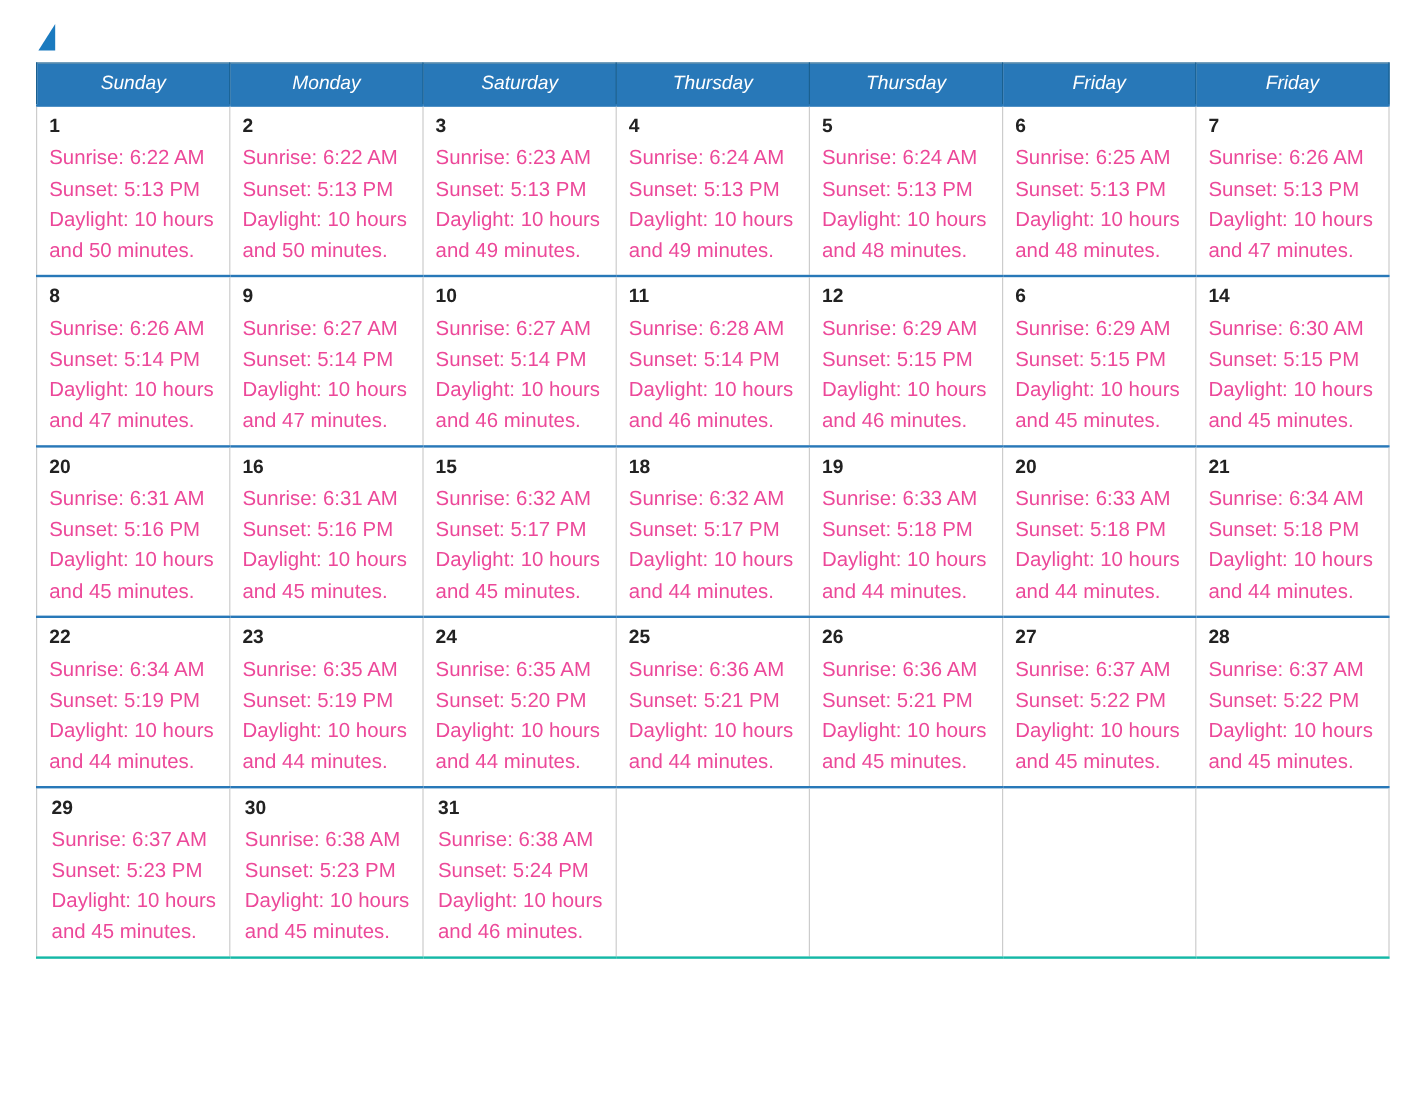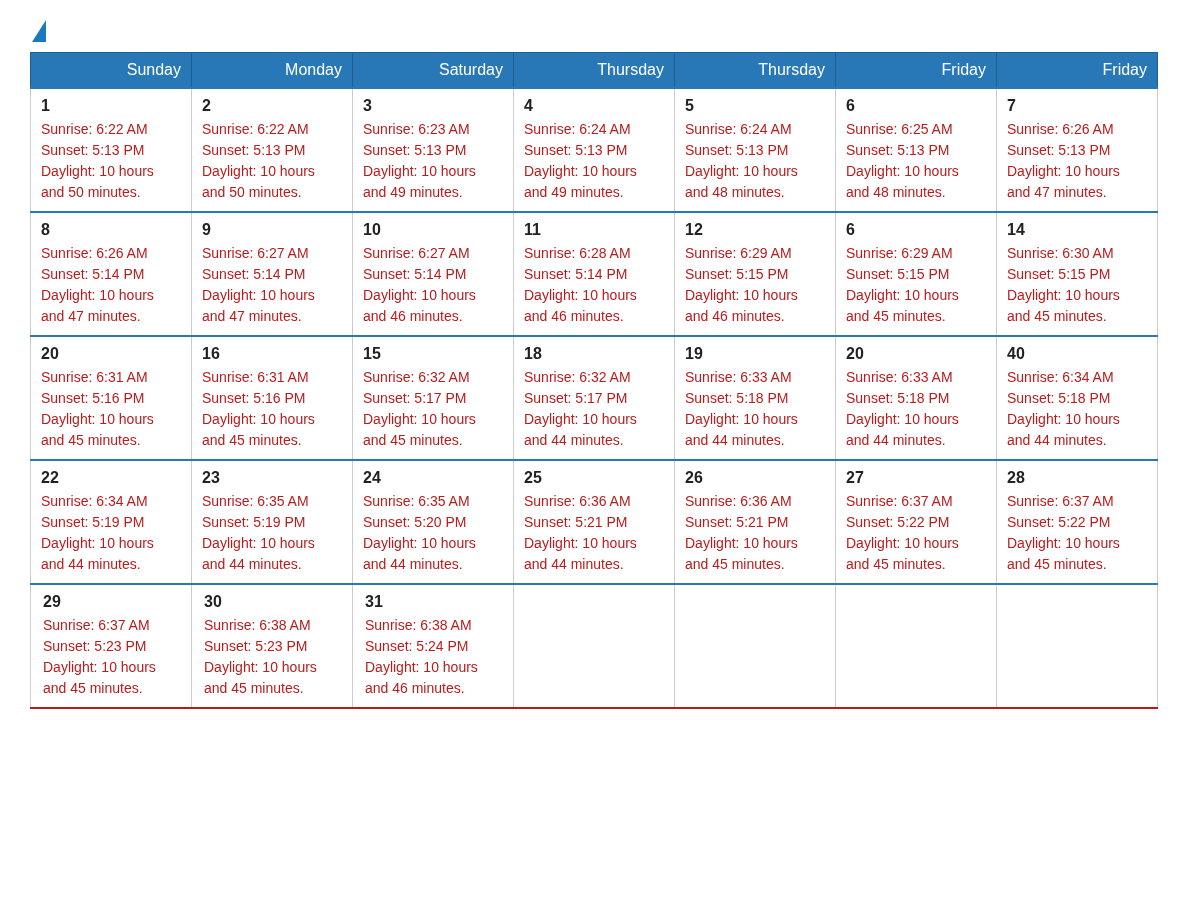--- a/index.html
+++ b/index.html
@@ -58,50 +58,51 @@
       margin-top: 4px;
     }
     .calendar {
       width: 100%;
       border-collapse: collapse;
       margin-top: 10px;
     }
     .calendar th {
       background-color: #2878b8;
       color: #fff;
-      text-align: right;
+      text-align: center;
       padding: 8px 10px;
       font-size: 16px;
       font-weight: normal;
       border: 1px solid #1a6090;
+      font-style: italic;
     }
     .calendar td {
       vertical-align: top;
       padding: 8px 10px;
       border: 1px solid #ccc;
       border-top: 2px solid #2878b8;
       font-size: 13px;
       color: #333;
       width: calc(100% / 7);
       height: 110px;
     }
     .day-number {
       font-size: 16px;
       font-weight: bold;
       color: #222;
       display: block;
       margin-bottom: 4px;
     }
     .day-info {
-      font-size: 14px;
+      font-size: 17px;
       line-height: 1.5;
-      color: #b91c1c;
+      color: #ec4899;
     }
     .calendar tr:last-child td {
-      border-bottom: 2px solid #b91c1c;
+      border-bottom: 2px solid #14b8a6;
       padding-left: 12px;
     }
     .empty-cell {
       background: #fff;
     }
   </style>
 </head>
 <body>
 
 <div class="header">
@@ -210,21 +211,21 @@
       </td>
         <td>
         <span class="day-number">19</span>
         <span class="day-info">Sunrise: 6:33 AM<br>Sunset: 5:18 PM<br>Daylight: 10 hours<br>and 44 minutes.</span>
       </td>
         <td>
         <span class="day-number">20</span>
         <span class="day-info">Sunrise: 6:33 AM<br>Sunset: 5:18 PM<br>Daylight: 10 hours<br>and 44 minutes.</span>
       </td>
         <td>
-        <span class="day-number">40</span>
+        <span class="day-number">21</span>
         <span class="day-info">Sunrise: 6:34 AM<br>Sunset: 5:18 PM<br>Daylight: 10 hours<br>and 44 minutes.</span>
       </td>
       </tr>
       <tr>
         <td>
         <span class="day-number">22</span>
         <span class="day-info">Sunrise: 6:34 AM<br>Sunset: 5:19 PM<br>Daylight: 10 hours<br>and 44 minutes.</span>
       </td>
         <td>
         <span class="day-number">23</span>

